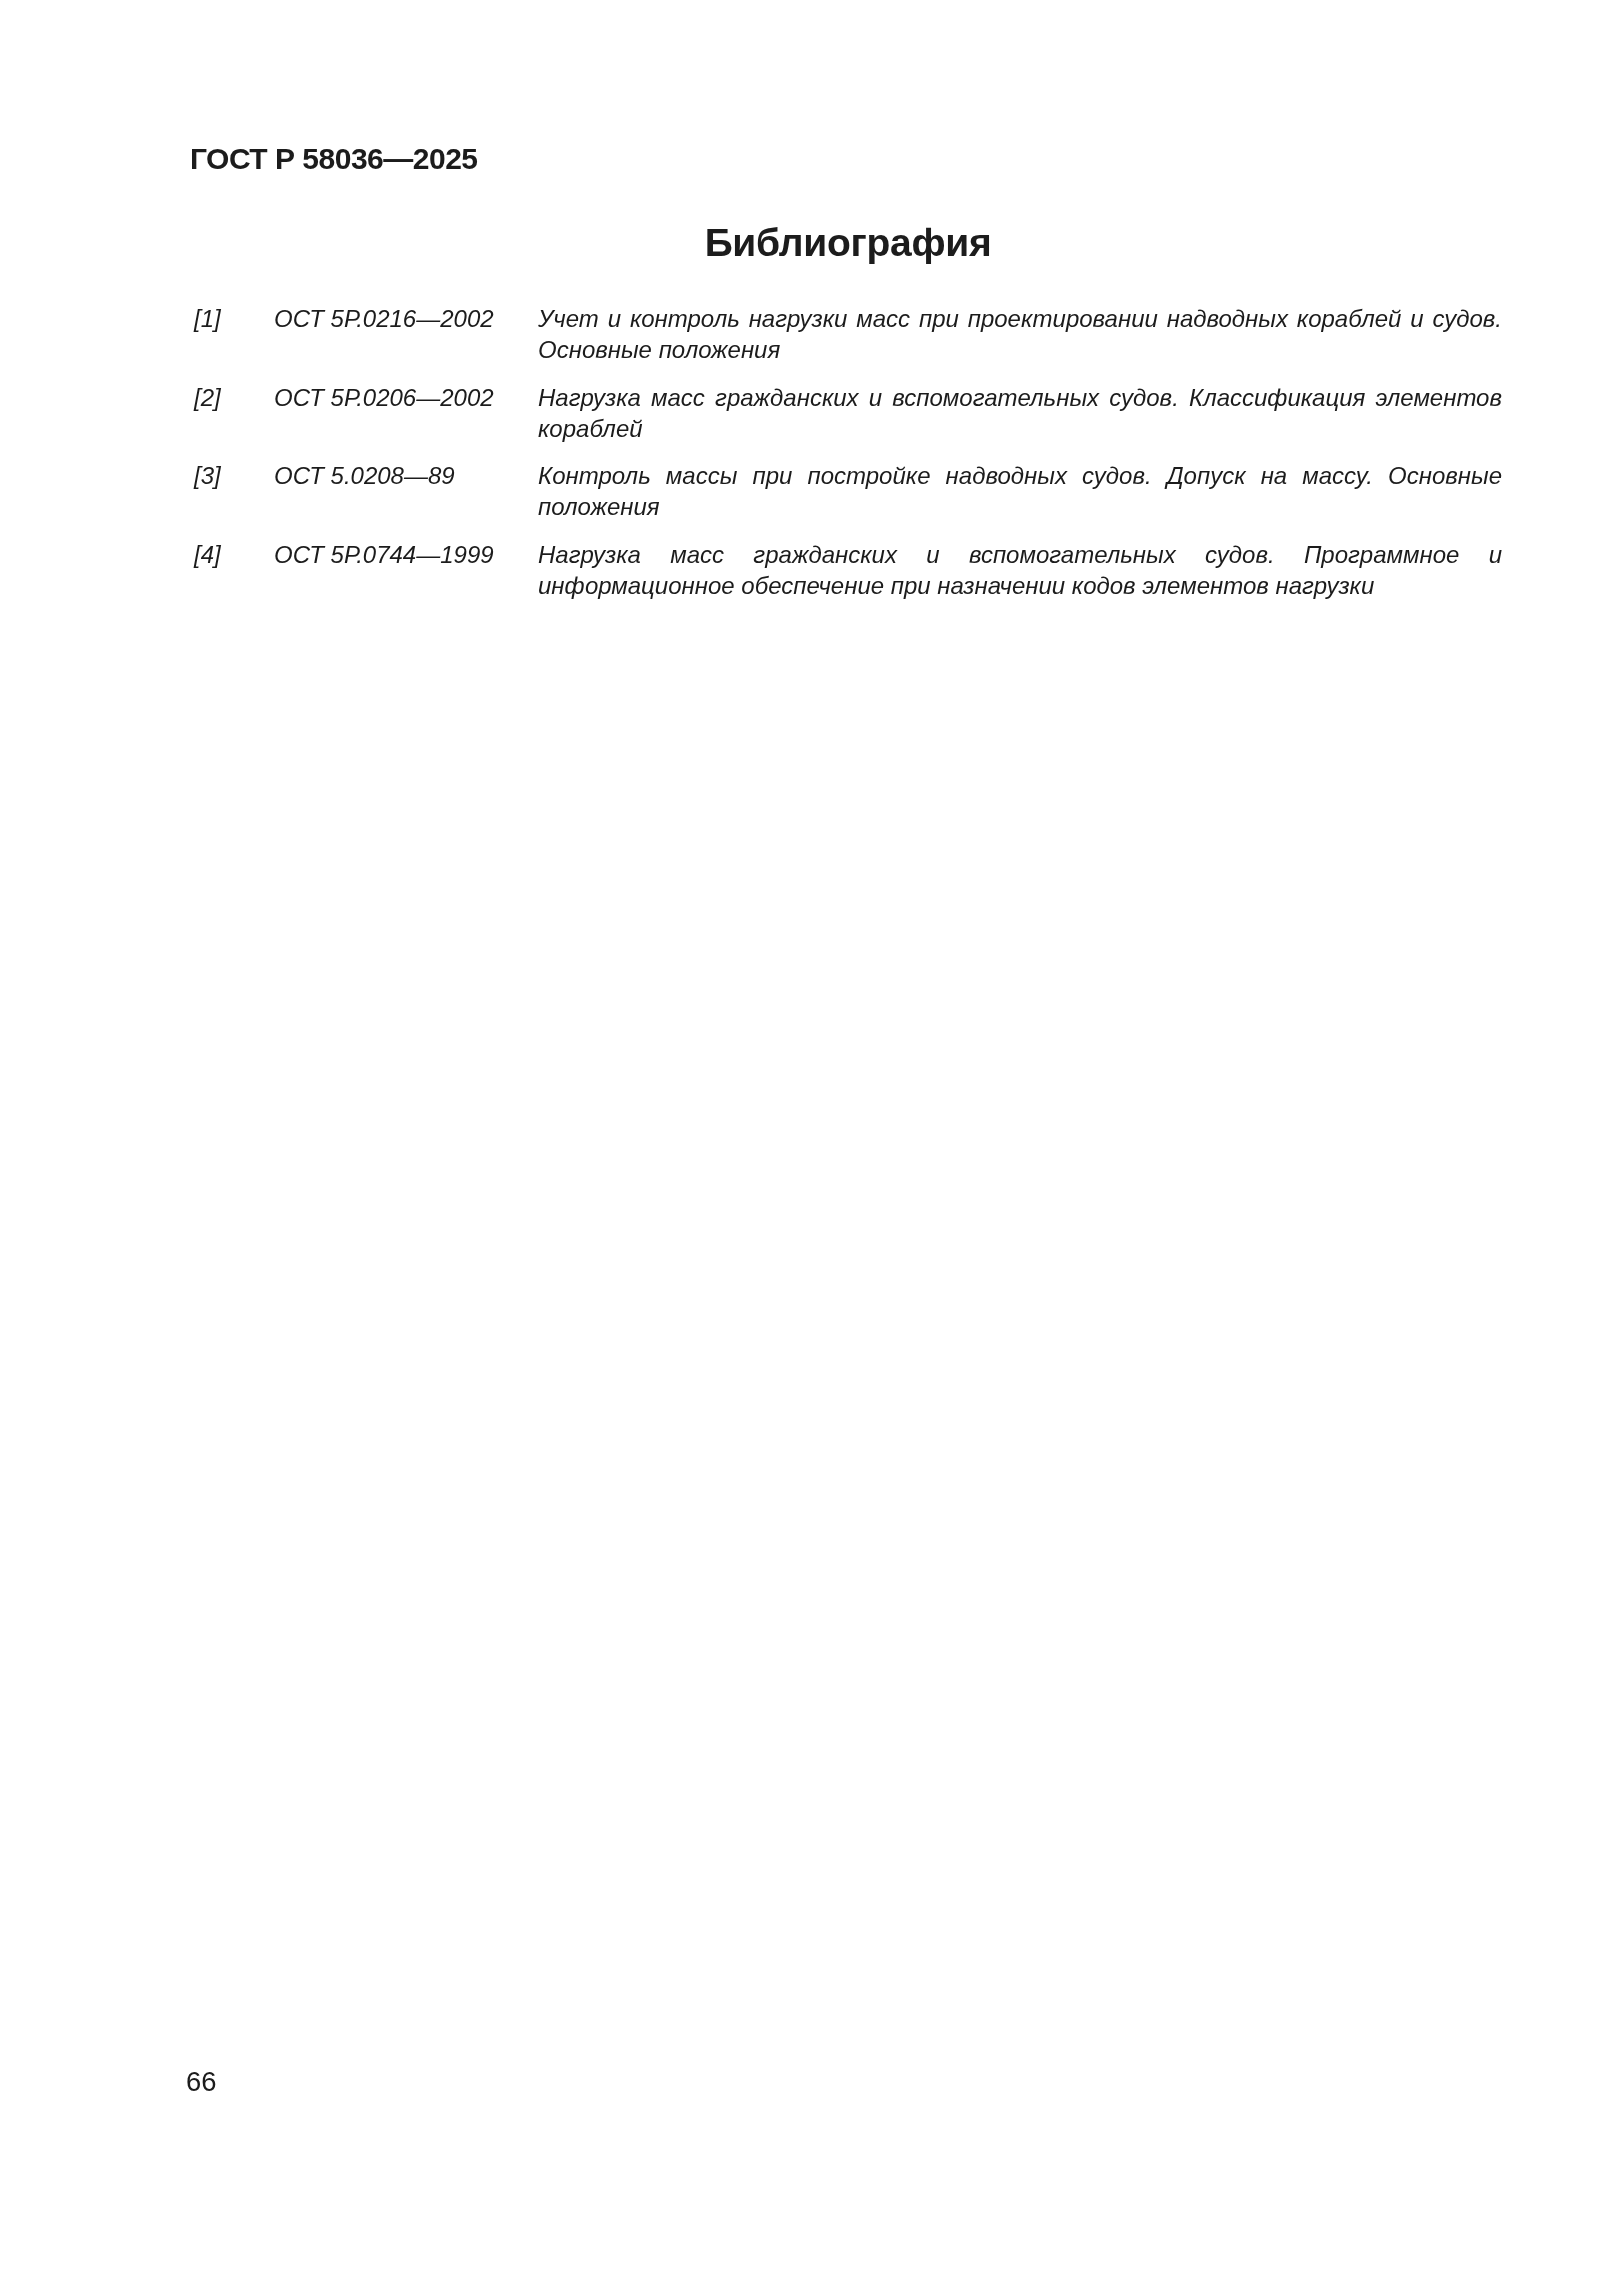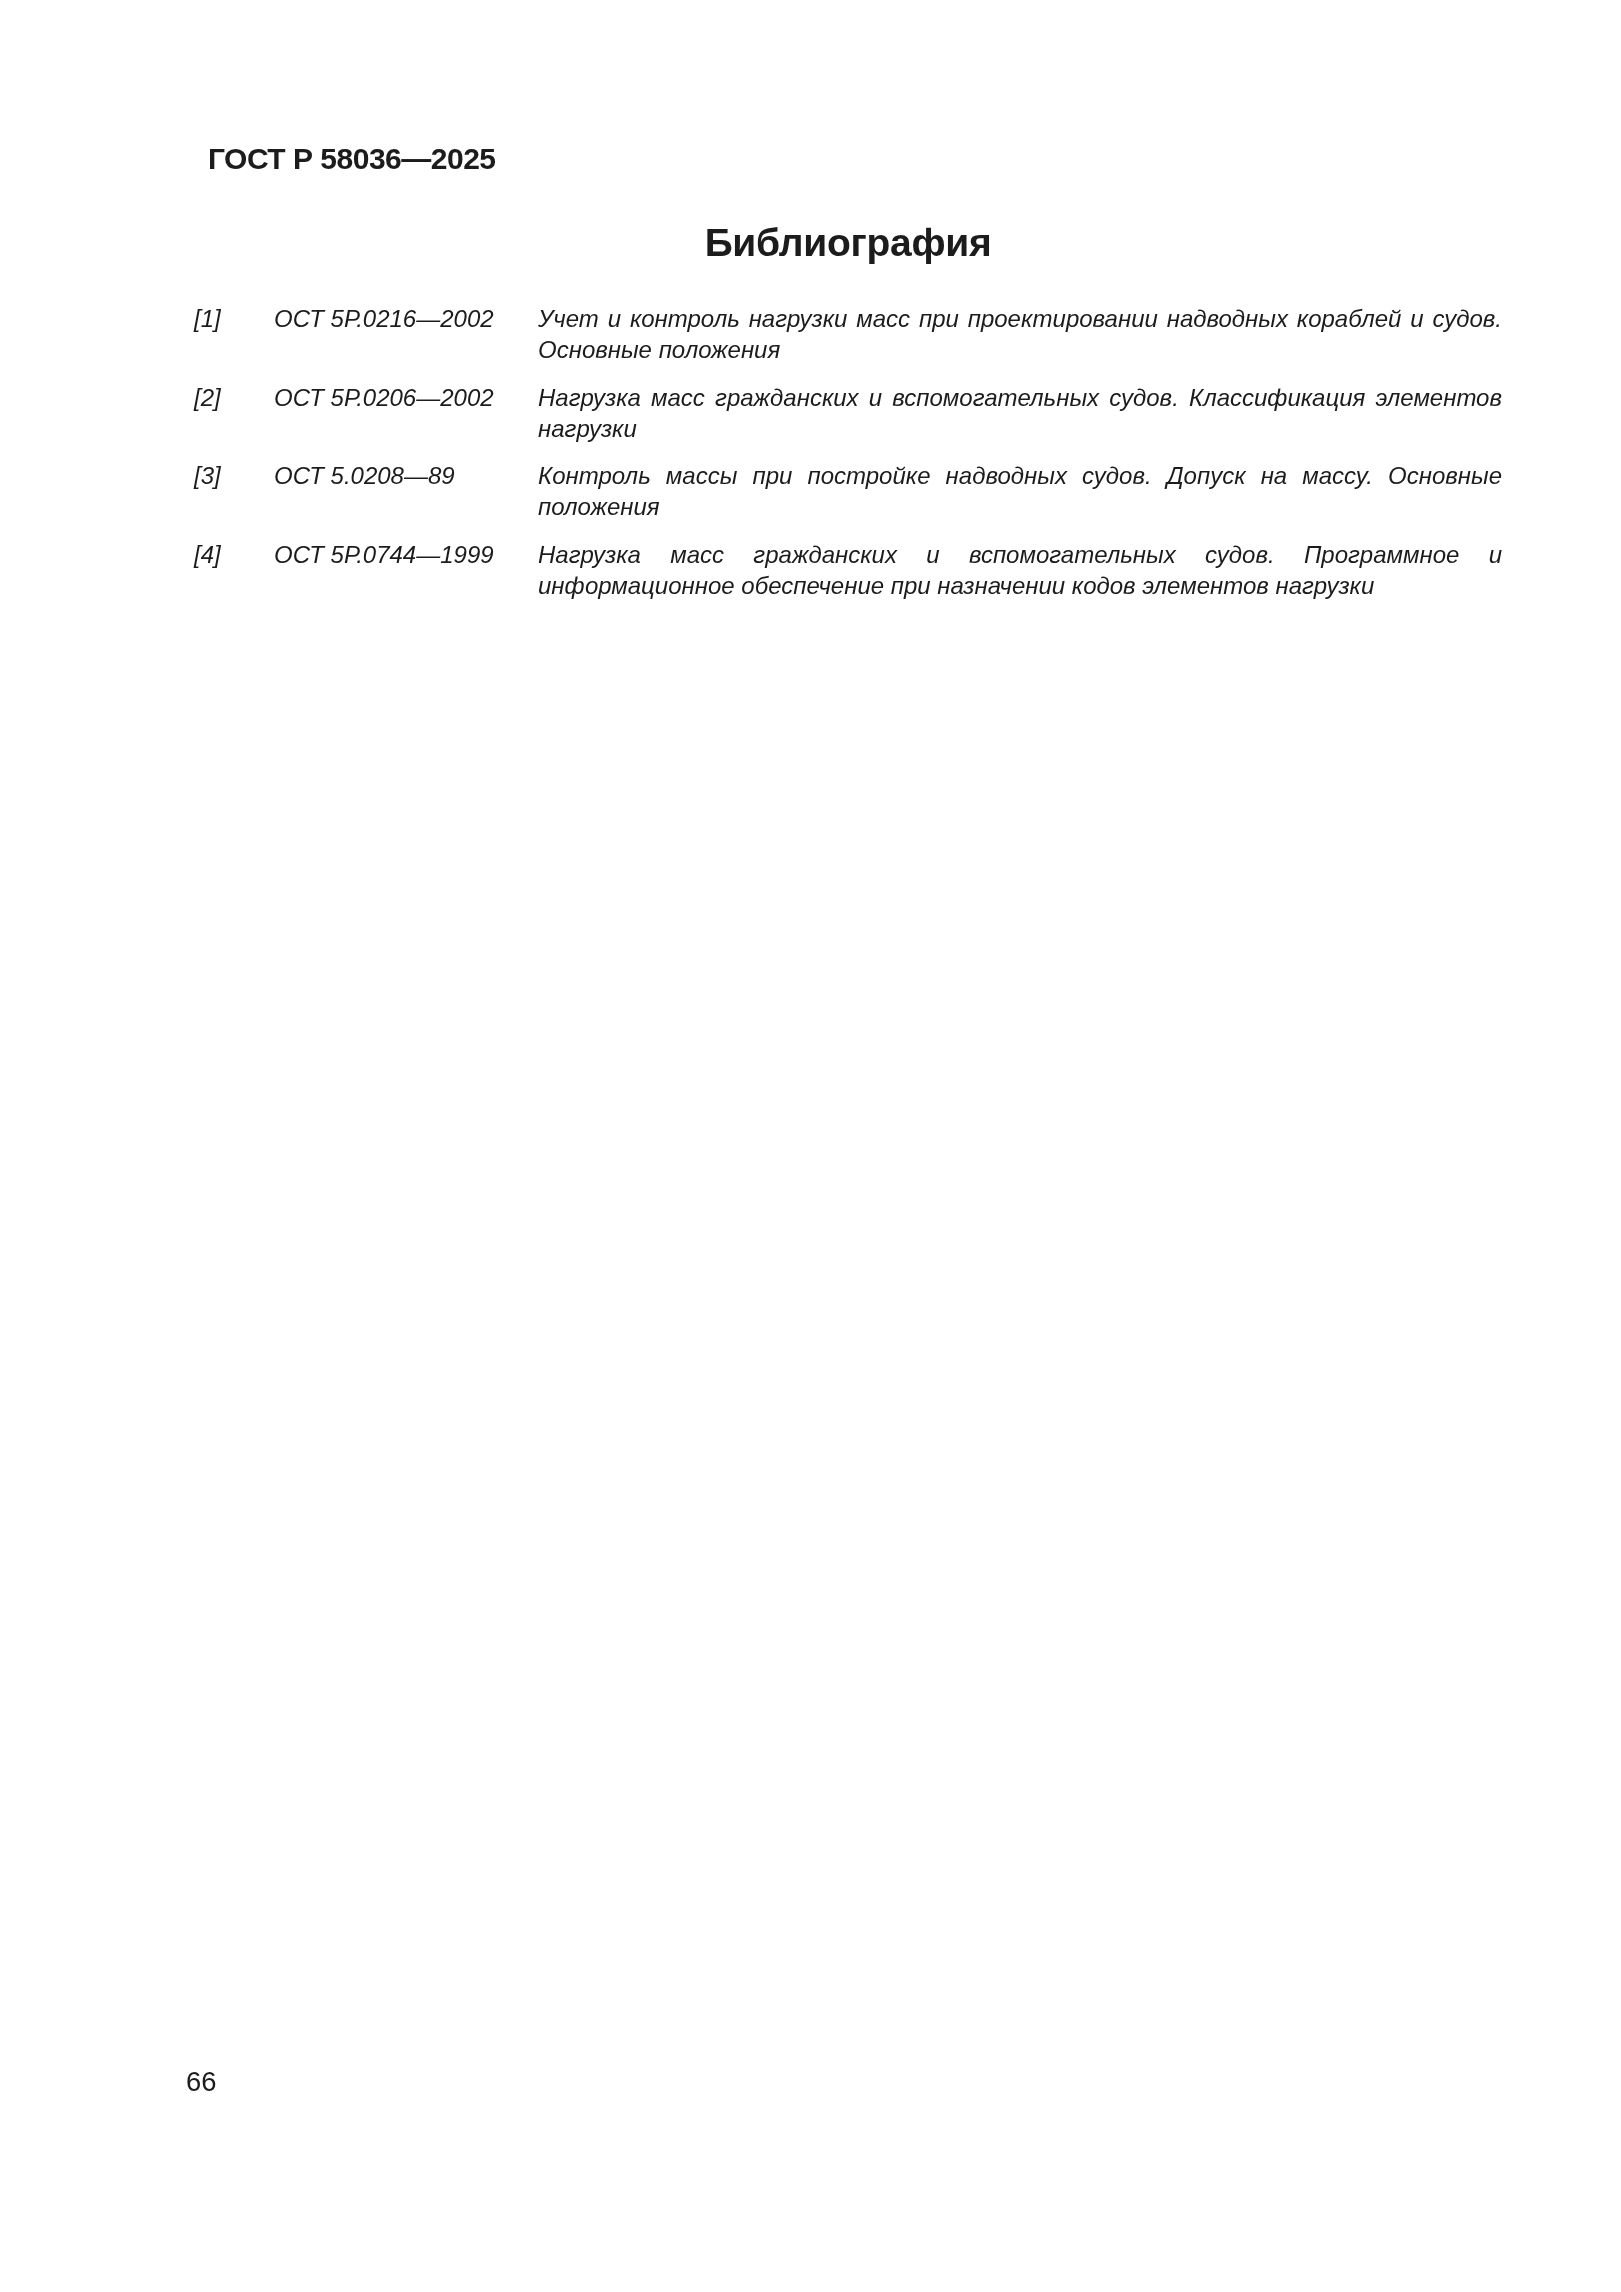--- a/index.html
+++ b/index.html
@@ -12,21 +12,21 @@
     width: 1621px;
     height: 2293px;
     margin: 0 auto;
     background: #ffffff;
     font-family: "Liberation Sans", sans-serif;
     color: #1c1c1c;
     overflow: hidden;
   }
   .doc-header {
     position: absolute;
-    left: 208px;
+    left: 190px;
     top: 144px;
     font-size: 30px;
     font-weight: bold;
     line-height: 1;
     letter-spacing: -0.5px;
     white-space: nowrap;
   }
   .doc-title {
     position: absolute;
     left: 194px;
@@ -92,21 +92,21 @@
 
     <div class="ref-row">
       <span class="ref-num">[1]</span>
       <span class="ref-code">ОСТ 5Р.0216—2002</span>
       <span class="ref-text" lang="ru">Учет и контроль нагрузки масс при проектировании надводных кораблей и судов. Основные положения</span>
     </div>
 
     <div class="ref-row">
       <span class="ref-num">[2]</span>
       <span class="ref-code">ОСТ 5Р.0206—2002</span>
-      <span class="ref-text" lang="ru">Нагрузка масс гражданских и вспомогательных судов. Классификация элементов нагрузки</span>
+      <span class="ref-text" lang="ru">Нагрузка масс гражданских и вспомогательных судов. Классификация элементов кораблей</span>
     </div>
 
     <div class="ref-row">
       <span class="ref-num">[3]</span>
       <span class="ref-code">ОСТ 5.0208—89</span>
       <span class="ref-text" lang="ru">Контроль массы при постройке надводных судов. Допуск на массу. Основные положения</span>
     </div>
 
     <div class="ref-row">
       <span class="ref-num">[4]</span>

